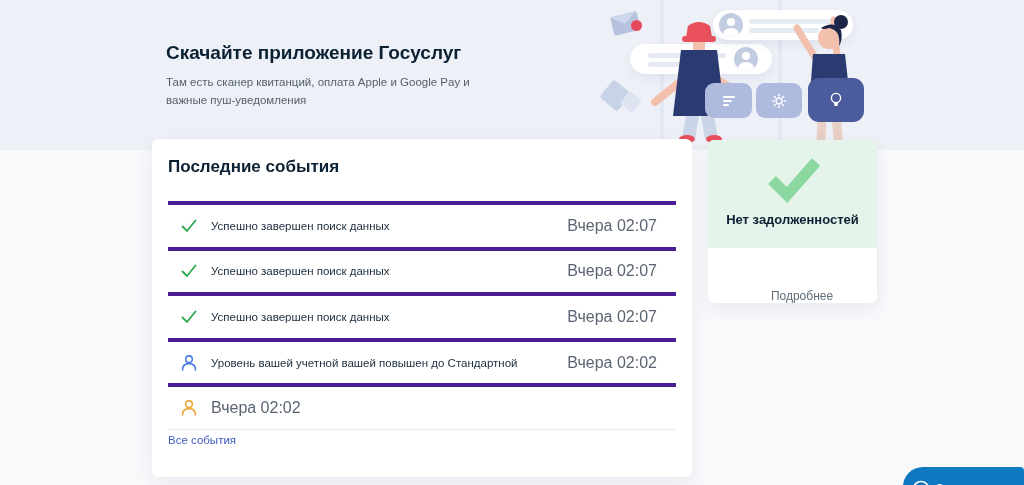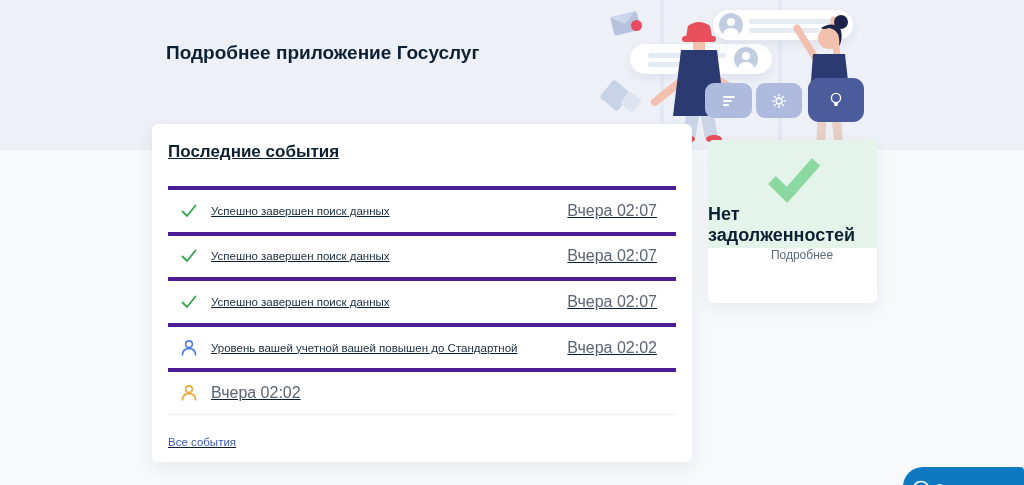--- a/index.html
+++ b/index.html
@@ -29,45 +29,46 @@
   .pill1 { left:123px; top:10px; width:140px; height:30px; }
   .pill2 { left:40px; top:44px; width:142px; height:30px; }
   .avatar-c { position:absolute; width:24px; height:24px; border-radius:50%; background:#c3cde2; overflow:hidden; }
   .avatar-c:before { content:""; position:absolute; left:8px; top:5px; width:8px; height:8px; border-radius:50%; background:#fff; }
   .avatar-c:after { content:""; position:absolute; left:4px; top:15px; width:16px; height:12px; border-radius:50%; background:#fff; }
   .pline { position:absolute; height:5px; border-radius:3px; background:#e6eaf3; }
   .ill-btn { position:absolute; border-radius:9px; background:#aebbdf; display:flex; align-items:center; justify-content:center; }
   .ill-btn.dark { background:#4a5c9b; border-radius:11px; }
   
   .card { position:absolute; background:#fff; border-radius:6px; box-shadow:0 6px 18px rgba(23,49,101,.08); }
-  .events-card { left:152px; top:124px; width:540px; height:338px;text-decoration:underline; }
+  .events-card { left:152px; top:139px; width:540px; height:338px; }
   .events-header { height:62px; padding:18px 16px 0 16px; }
   .events-title { font-size:17px; font-weight:bold; color:#0c2033; }
   .event-row { height:45.6px; margin:0 16px; border-top:4px solid #4c1d95; display:flex; align-items:center; }
   .row-icon { width:18px; height:18px; margin:0 13px 0 12px; flex:0 0 auto; }
   .row-text { flex:1; font-size:11.5px; color:#1a2b3c; }
   .row-time { font-size:16px; color:#5a6472; margin-right:19px; white-space:nowrap; }
-  .events-footer { border-top:1px solid #e9edf2; margin:0 16px; padding-top:17px; }
+  .events-footer { border-top:1px solid #e9edf2; margin:0 16px; }
   .all-link { font-size:11.5px; color:#3f5abc; text-decoration:none; cursor:pointer; }
   
   .debts-card { left:708px; top:140px; width:169px; height:163px; overflow:hidden; }
   .debts-green { height:108px; background:#e4f4ea; display:flex; flex-direction:column; align-items:center; }
-  .debts-status { font-size:18px; font-weight:bold; color:#0c2033; }
-  .debts-white { height:55px; display:flex; align-items:flex-start; justify-content:center;margin-left:19px; }
+  .debts-status { font-size:13px; font-weight:bold; color:#0c2033; margin-top:8px; }
+  .debts-white { height:55px; display:flex; align-items:flex-end; justify-content:center;margin-left:19px; }
   .debts-link { font-size:12px; color:#5f6b76; cursor:pointer; }
   
   .chat-widget { position:absolute; left:903px; top:467px; width:121px; height:40px;
     background:#0e78c0; border-radius:20px 4px 0 0; display:flex; align-items:center; padding-left:9px; cursor:pointer; }
   .chat-label { color:#fff; font-size:11.5px; font-weight:bold; margin-left:6px; margin-top:2px; }
 </style>
 </head>
 <body>
 
 <div class="banner">
-  <div class="banner-title">Подробнее приложение Госуслуг</div>
+  <div class="banner-title">Скачайте приложение Госуслуг</div>
+  <div class="banner-sub">Там есть сканер квитанций, оплата Apple и Google Pay и важные пуш-уведомления</div>
 
   <div class="illus">
     <div class="vline" style="left:70px"></div>
     <div class="vline" style="left:188px"></div>
 
     <div class="envelope"></div>
     <div class="dot-red"></div>
     <div class="diamond d1"></div>
     <div class="diamond d2"></div>
 

